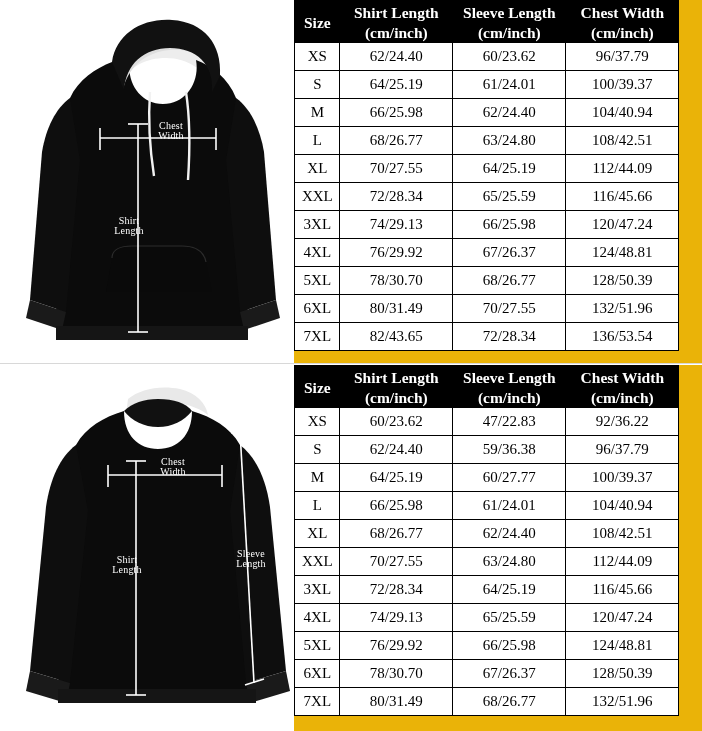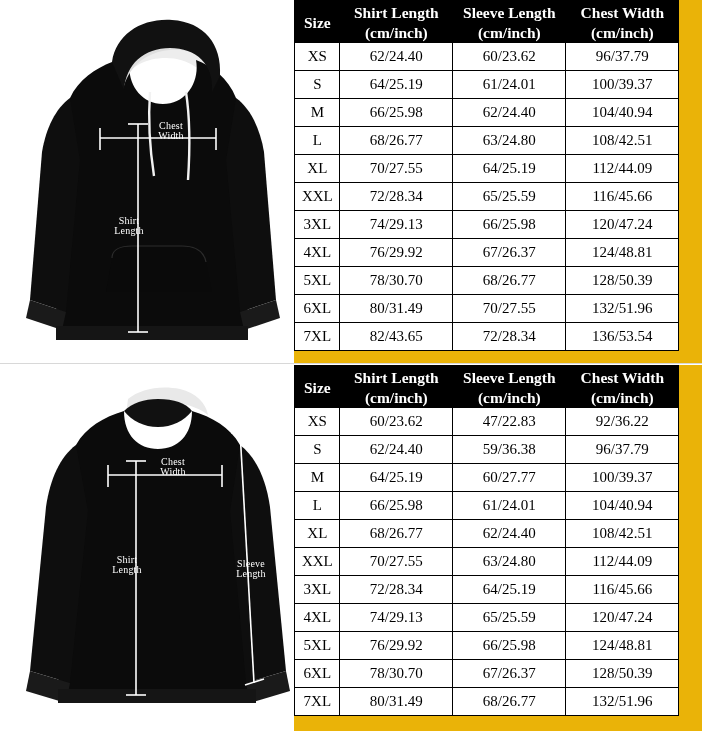--- a/index.html
+++ b/index.html
@@ -303,21 +303,21 @@
       </svg>
 
       <div class="dim-label" style="left:148px; top:92px; width:50px;">
         <div>Chest</div>
         <div>Width</div>
       </div>
       <div class="dim-label" style="left:102px; top:190px; width:50px;">
         <div>Shirt</div>
         <div>Length</div>
       </div>
-      <div class="dim-label" style="left:226px; top:194px; width:50px;font-family:Liberation Serif, serif;">
+      <div class="dim-label" style="left:226px; top:184px; width:50px;font-family:Liberation Serif, serif;">
         <div>Sleeve</div>
         <div>Length</div>
       </div>
     </div>
 
     <div class="table-wrap">
       <table class="size-table">
         <thead>
           <tr>
             <th class="col-size" rowspan="2">Size</th>

